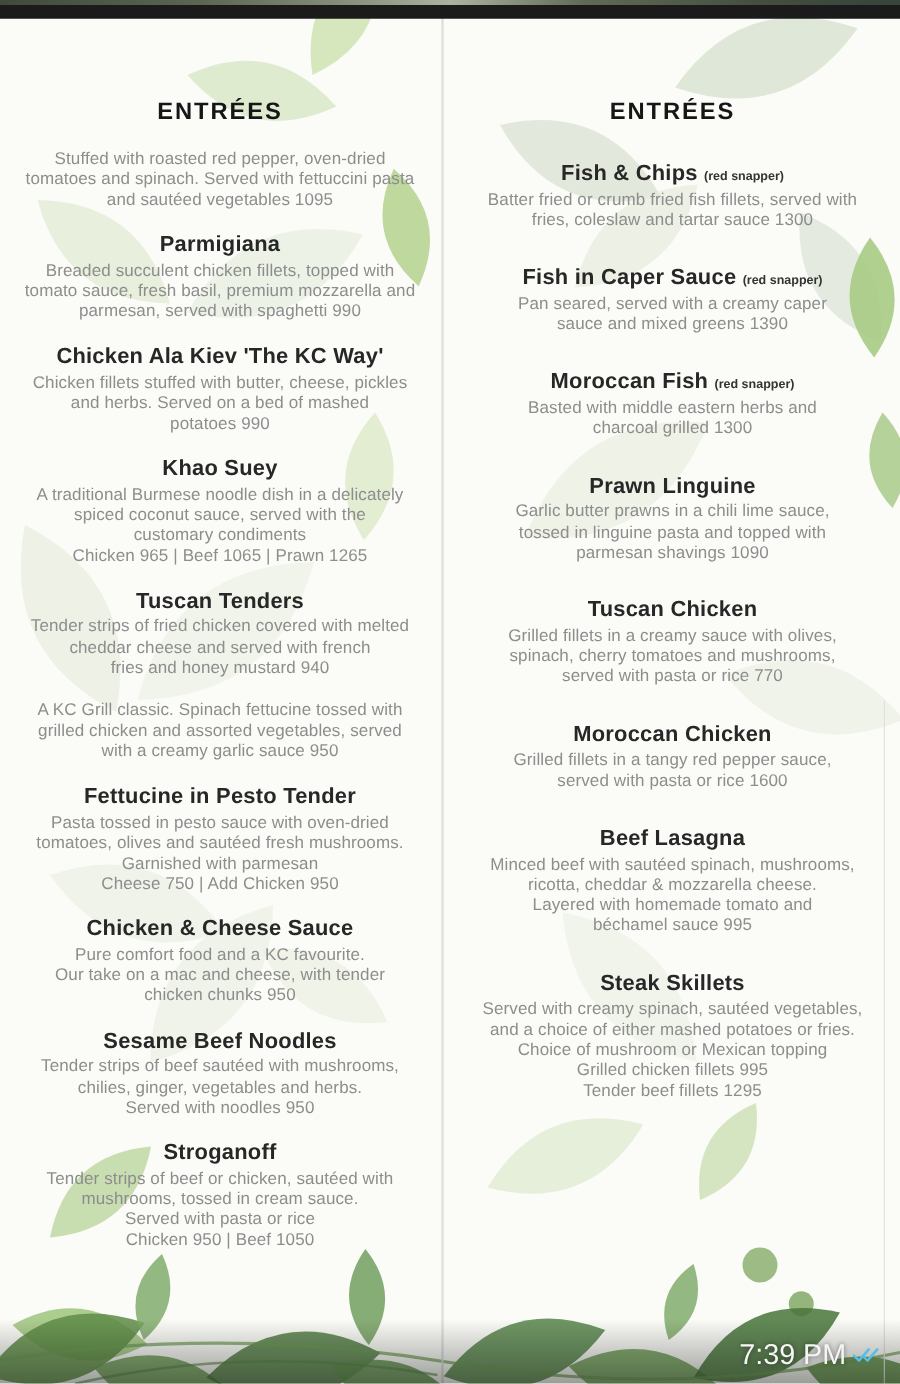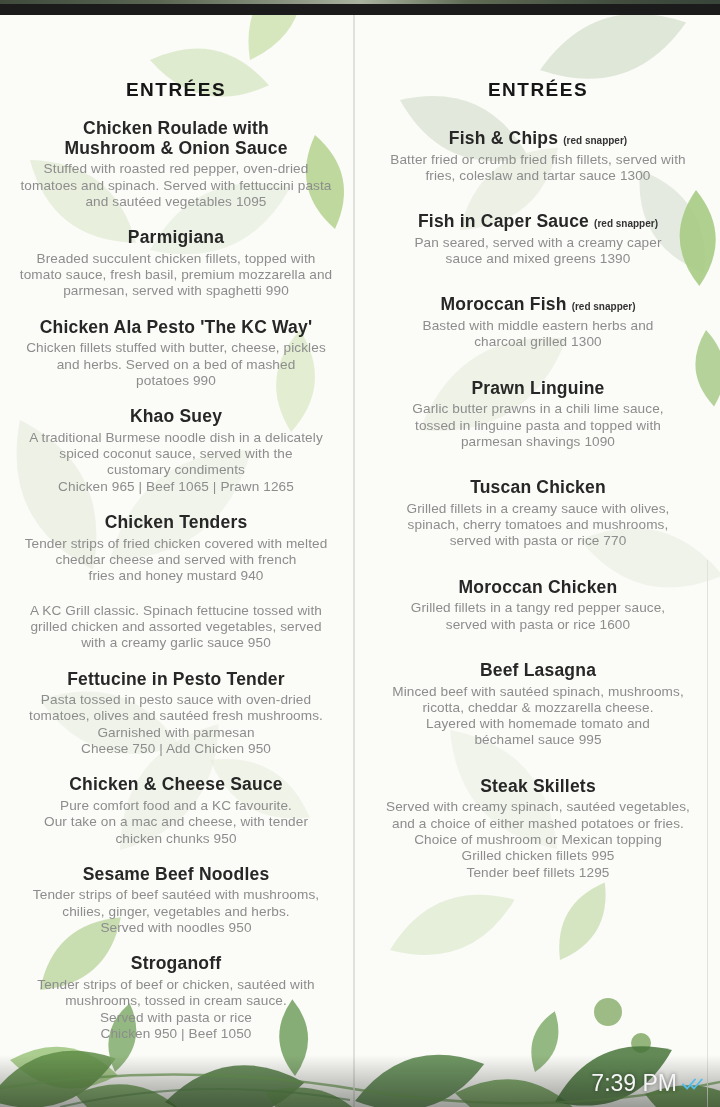--- a/index.html
+++ b/index.html
@@ -103,47 +103,45 @@
   <div class="top-photo-strip"></div>
   <div class="top-bar"></div>
   <div class="fold-divider"></div>
   <div class="right-edge-line"></div>
 
   <div class="page page-left">
     <div class="col">
       <div class="section-title">ENTRÉES</div>
 
       <div class="item">
-        <div class="item-name">Chicken Roulade with
-Mushroom &amp; Onion Sauce</div>
         <div class="item-desc">Stuffed with roasted red pepper, oven-dried
 tomatoes and spinach. Served with fettuccini pasta
 and sautéed vegetables 1095</div>
       </div>
       <div class="item">
         <div class="item-name">Parmigiana</div>
         <div class="item-desc">Breaded succulent chicken fillets, topped with
 tomato sauce, fresh basil, premium mozzarella and
 parmesan, served with spaghetti 990</div>
       </div>
       <div class="item">
-        <div class="item-name">Chicken Ala Pesto 'The KC Way'</div>
+        <div class="item-name">Chicken Ala Kiev 'The KC Way'</div>
         <div class="item-desc">Chicken fillets stuffed with butter, cheese, pickles
 and herbs. Served on a bed of mashed
 potatoes 990</div>
       </div>
       <div class="item">
         <div class="item-name">Khao Suey</div>
         <div class="item-desc">A traditional Burmese noodle dish in a delicately
 spiced coconut sauce, served with the
 customary condiments
 Chicken 965 | Beef 1065 | Prawn 1265</div>
       </div>
       <div class="item">
-        <div class="item-name">Chicken Tenders</div>
+        <div class="item-name">Tuscan Tenders</div>
         <div class="item-desc">Tender strips of fried chicken covered with melted
 cheddar cheese and served with french
 fries and honey mustard 940</div>
       </div>
       <div class="item">
         <div class="item-desc">A KC Grill classic. Spinach fettucine tossed with
 grilled chicken and assorted vegetables, served
 with a creamy garlic sauce 950</div>
       </div>
       <div class="item">

